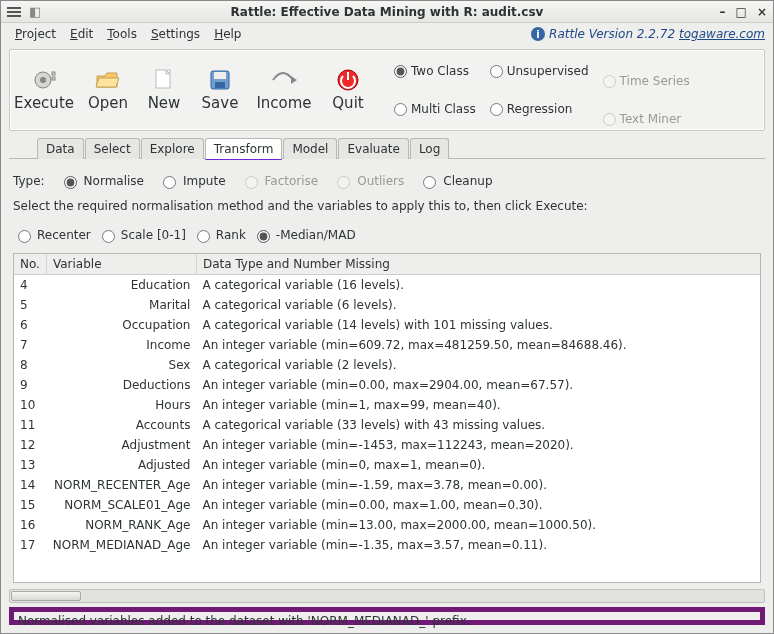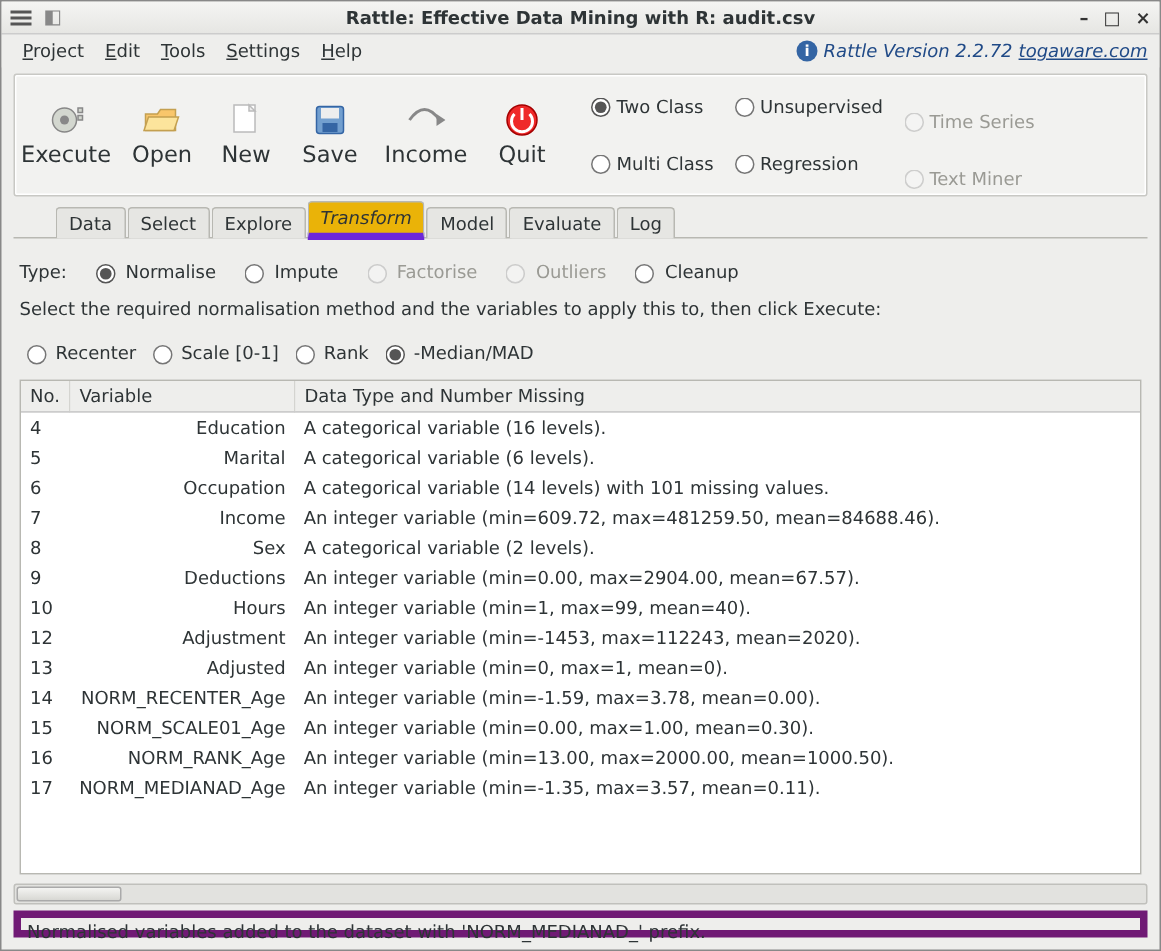--- a/index.html
+++ b/index.html
@@ -109,25 +109,24 @@
     border: 1px solid #b8b8b2;
     border-bottom: none;
     background: #e6e6e3;
     margin-right: 1px;
     font-size: 12px;
     position: relative;
     z-index: 1;
     border-radius: 3px 3px 0 0;
   }
   .tab.active {
-    background: #eab308;
-    border-bottom: 5px solid #6d28d9;
+    background: #ffffff;
+    border-bottom: 1px solid #6d28d9;
     margin-bottom: -1px;
     z-index: 2;
-    font-style: italic;
   }
 
   .tab-content {
     margin: 0 8px;
     padding: 8px 4px 4px;
   }
   .type-row { display: flex; align-items: center; gap: 14px; margin: 6px 0 10px; }
   .type-row label { display: flex; align-items: center; gap: 4px; }
   .type-row .disabled { color: #9a9a94; }
 
@@ -401,20 +400,25 @@
             <td class="no">9</td>
             <td class="var">Deductions</td>
             <td>An integer variable (min=0.00, max=2904.00, mean=67.57).</td>
           </tr>
           <tr>
             <td class="no">10</td>
             <td class="var">Hours</td>
             <td>An integer variable (min=1, max=99, mean=40).</td>
           </tr>
           <tr>
+            <td class="no">11</td>
+            <td class="var">Accounts</td>
+            <td>A categorical variable (33 levels) with 43 missing values.</td>
+          </tr>
+          <tr>
             <td class="no">12</td>
             <td class="var">Adjustment</td>
             <td>An integer variable (min=-1453, max=112243, mean=2020).</td>
           </tr>
           <tr>
             <td class="no">13</td>
             <td class="var">Adjusted</td>
             <td>An integer variable (min=0, max=1, mean=0).</td>
           </tr>
           <tr>

